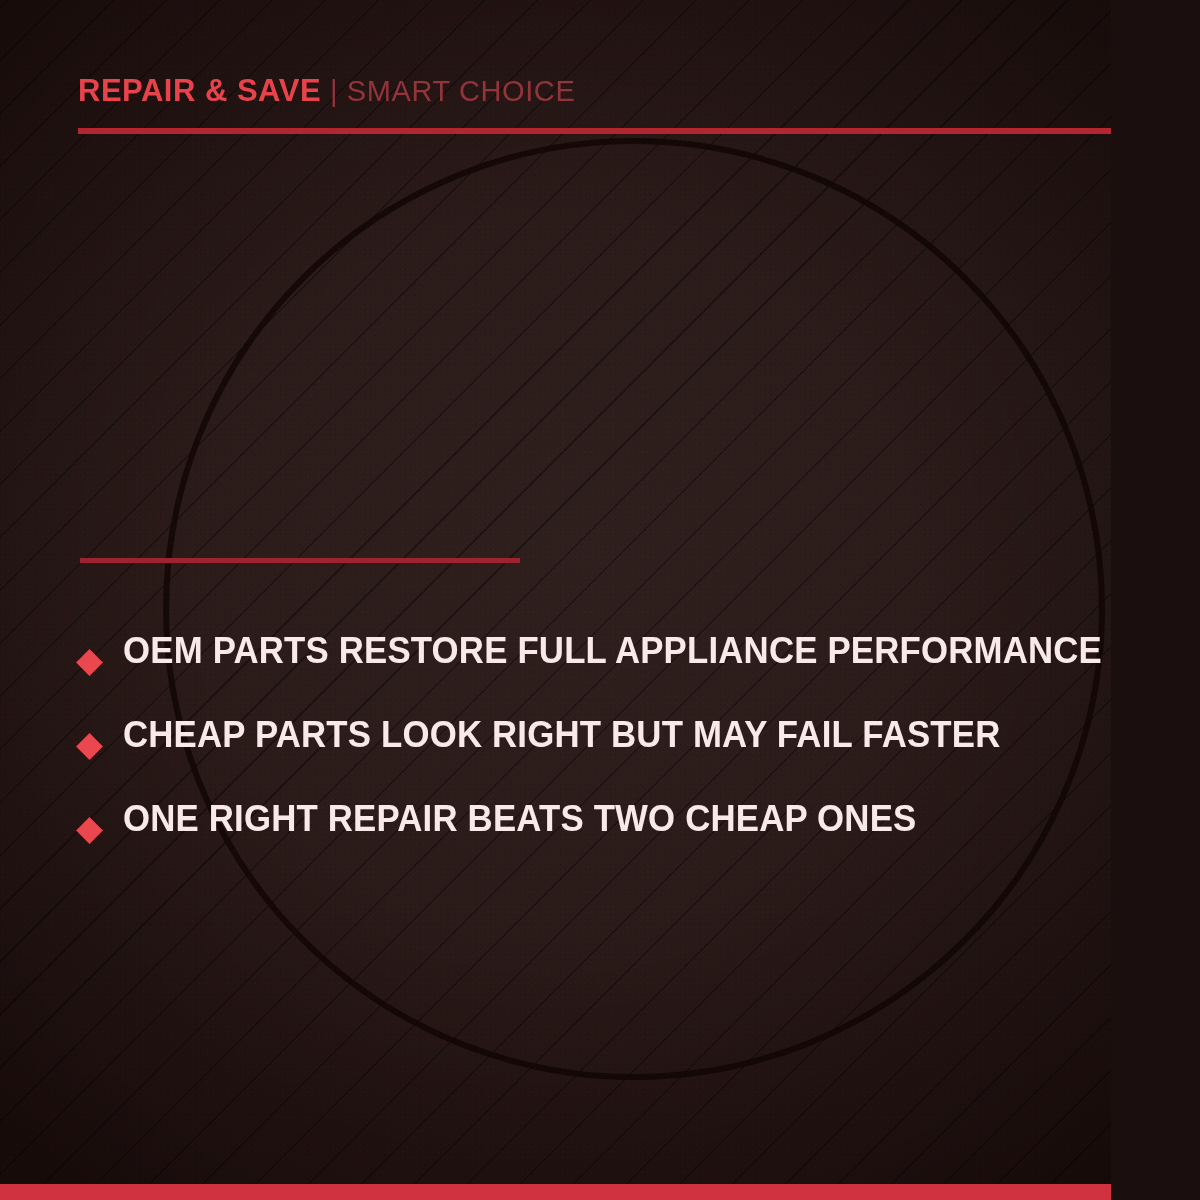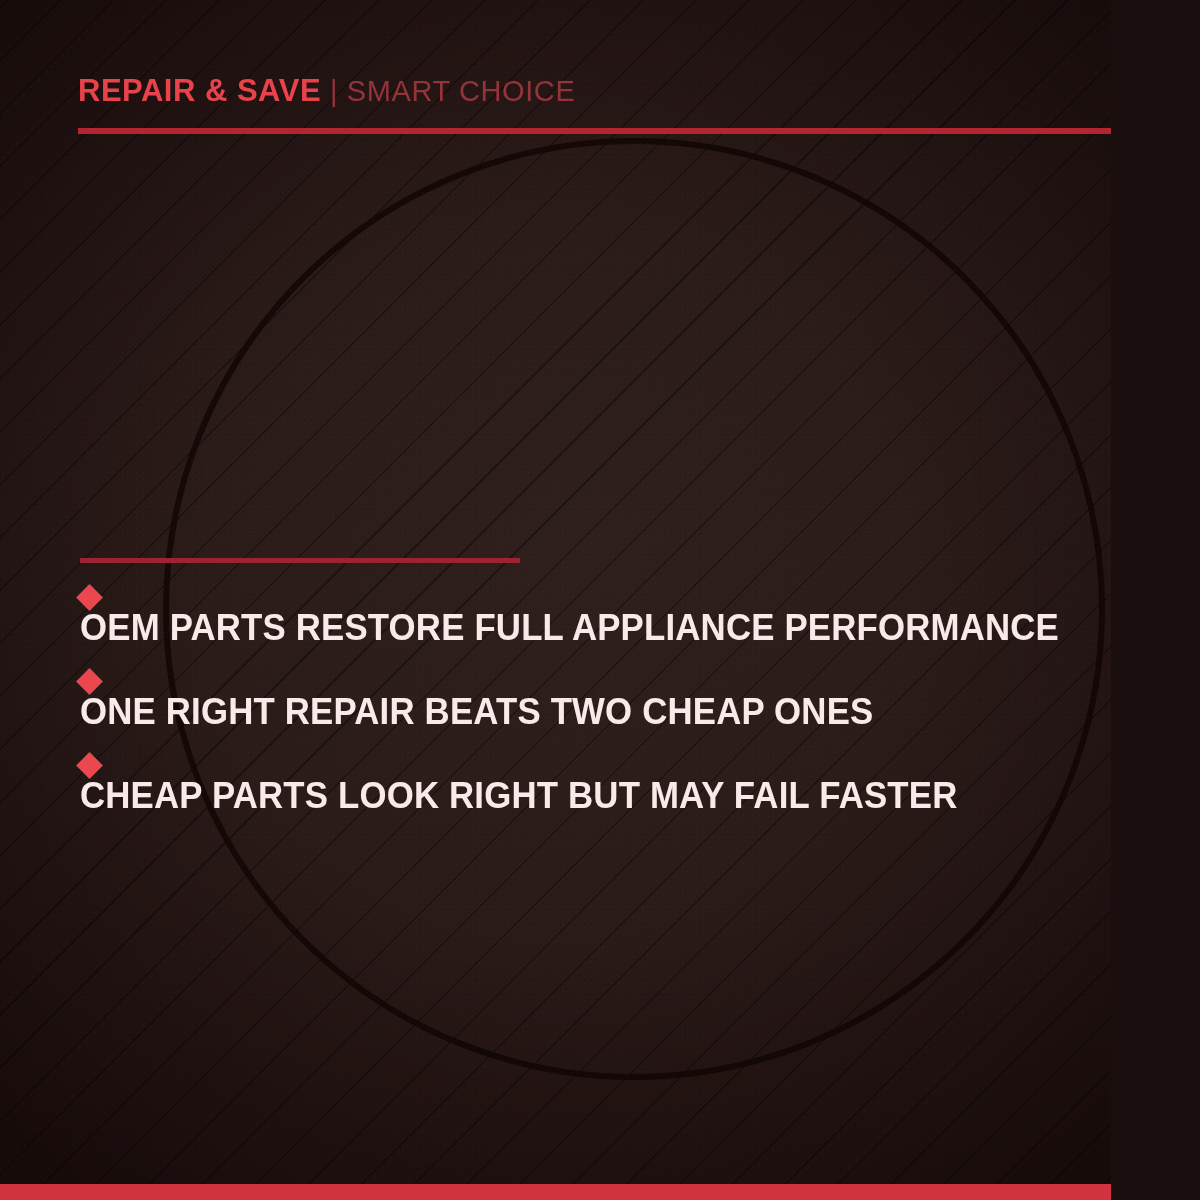--- a/index.html
+++ b/index.html
@@ -124,24 +124,23 @@
 
   
   .bullets {
     position: absolute;
     left: 80px;
     top: 588px;
     width: 1070px;
   }
   .bullet-row {
     display: flex;
-    align-items: flex-start;
+    align-items: flex-end;
     height: 84px;
     white-space: nowrap;
-    flex-direction: column;
   }
   .bullet-diamond {
     width: 19px;
     height: 19px;
     background: #ea474e;
     transform: rotate(45deg);
     flex: 0 0 auto;
     margin-right: 24px;
   }
   .bullet-text {
@@ -205,24 +204,24 @@
 
     <div class="sub-rule"></div>
 
     <div class="bullets">
       <div class="bullet-row">
         <span class="bullet-diamond"></span>
         <span class="bullet-text">OEM PARTS RESTORE FULL APPLIANCE PERFORMANCE</span>
       </div>
       <div class="bullet-row">
         <span class="bullet-diamond"></span>
-        <span class="bullet-text">ONE RIGHT REPAIR BEATS TWO CHEAP ONES</span>
+        <span class="bullet-text">CHEAP PARTS LOOK RIGHT BUT MAY FAIL FASTER</span>
       </div>
       <div class="bullet-row">
         <span class="bullet-diamond"></span>
-        <span class="bullet-text">CHEAP PARTS LOOK RIGHT BUT MAY FAIL FASTER</span>
+        <span class="bullet-text">ONE RIGHT REPAIR BEATS TWO CHEAP ONES</span>
       </div>
     </div>
 
 
     <div class="bottom-bar"></div>
   </div>
 </div>
 
 </body></html>

